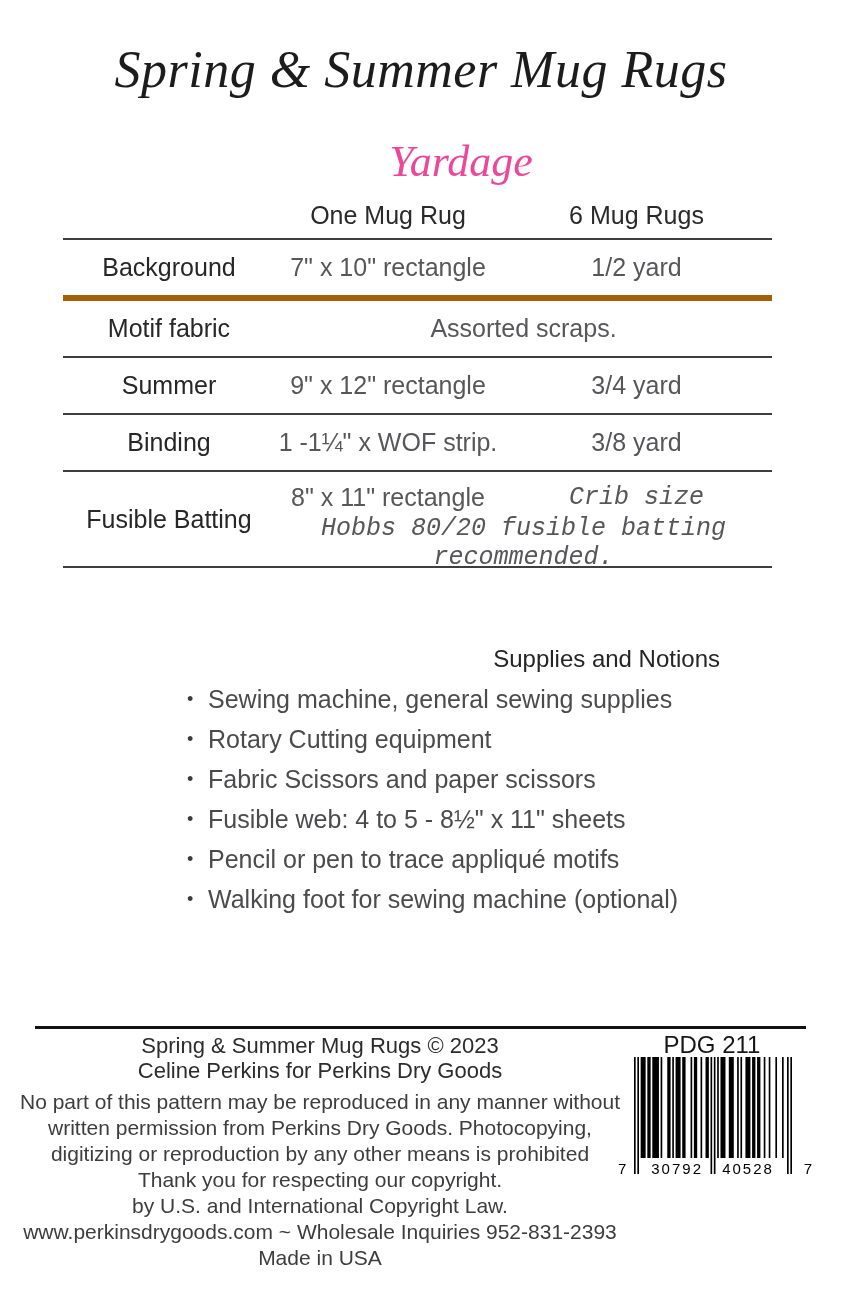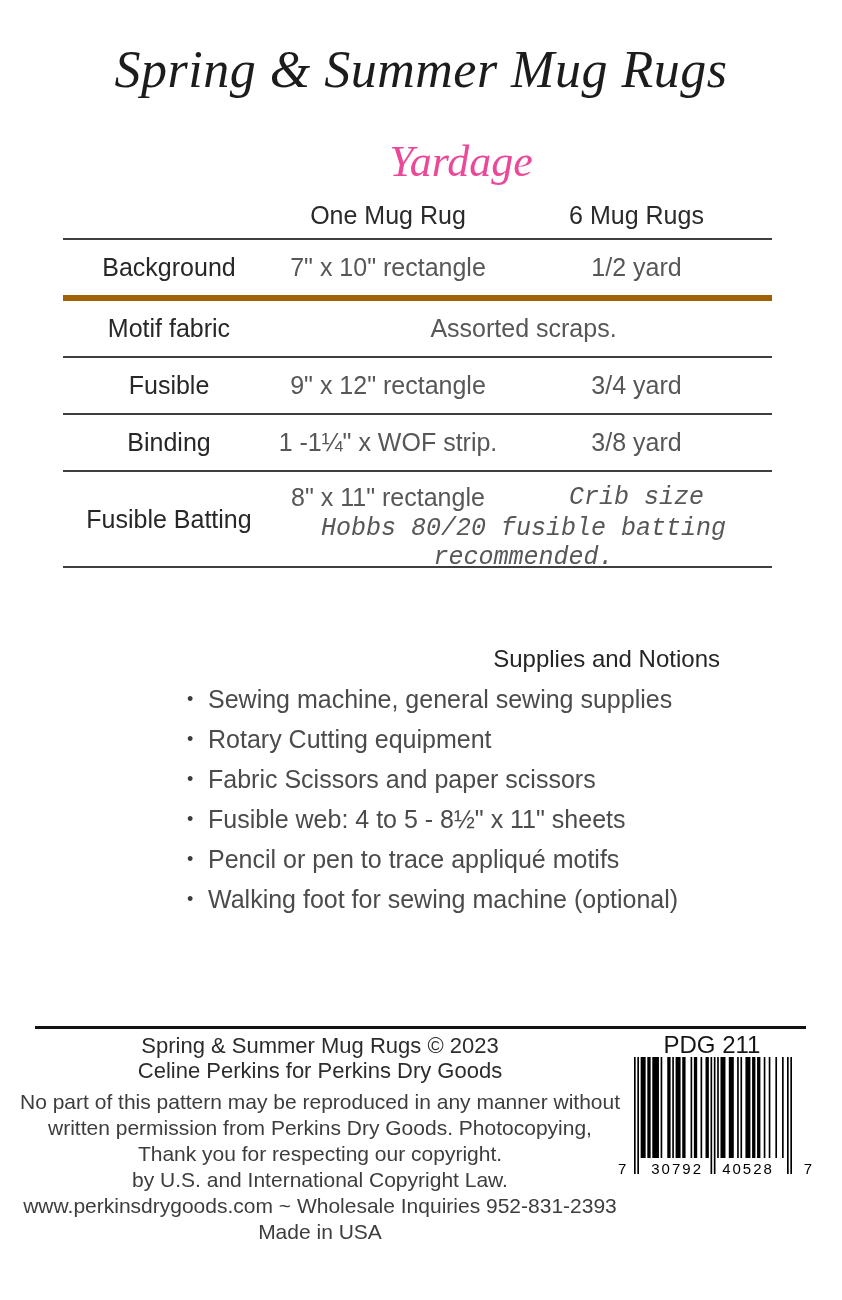--- a/index.html
+++ b/index.html
@@ -121,21 +121,21 @@
     <div class="trow cols3 row-bg">
       <div class="rlabel">Background</div>
       <div class="rval">7" x 10" rectangle</div>
       <div class="rval">1/2 yard</div>
     </div>
     <div class="trow cols2 row-motif">
       <div class="rlabel">Motif fabric</div>
       <div class="rval">Assorted scraps.</div>
     </div>
     <div class="trow cols3 row-backing">
-      <div class="rlabel">Fusible</div>
+      <div class="rlabel">Summer</div>
       <div class="rval">9" x 12" rectangle</div>
       <div class="rval">3/4 yard</div>
     </div>
     <div class="trow cols3 row-binding">
       <div class="rlabel">Binding</div>
       <div class="rval">1 -1¼" x WOF strip.</div>
       <div class="rval">3/8 yard</div>
     </div>
     <div class="trow cols2 row-fusible">
       <div class="rlabel">Fusible Batting</div>
@@ -163,20 +163,21 @@
   <div class="footer-rule"></div>
 
   <div class="credit">
     <div>Spring &amp; Summer Mug Rugs © 2023</div>
     <div>Celine Perkins for Perkins Dry Goods</div>
   </div>
 
   <div class="copyright">
     <div>No part of this pattern may be reproduced in any manner without</div>
     <div>written permission from Perkins Dry Goods. Photocopying,</div>
+    <div>digitizing or reproduction by any other means is prohibited</div>
     <div>Thank you for respecting our copyright.</div>
     <div>by U.S. and International Copyright Law.</div>
     <div>www.perkinsdrygoods.com ~ Wholesale Inquiries 952-831-2393</div>
     <div>Made in USA</div>
   </div>
 
   <div class="pdg">PDG 211</div>
 
   <div class="barcode">
     <svg id="bc-svg" width="158" height="117" viewBox="0 0 158 117">

